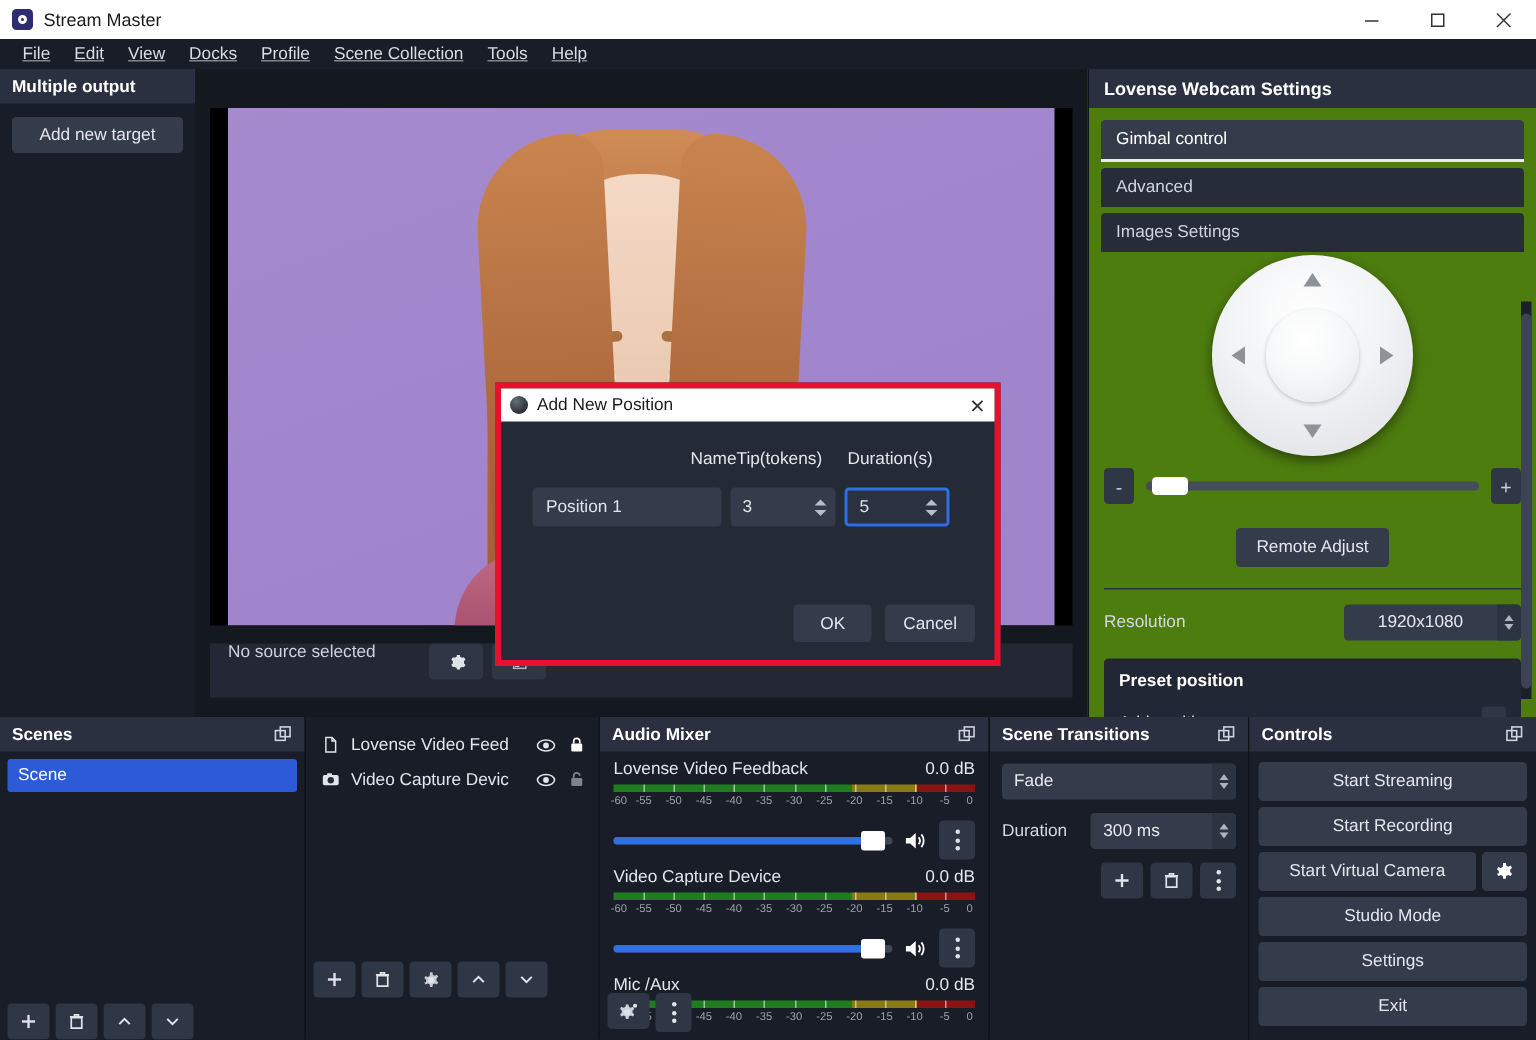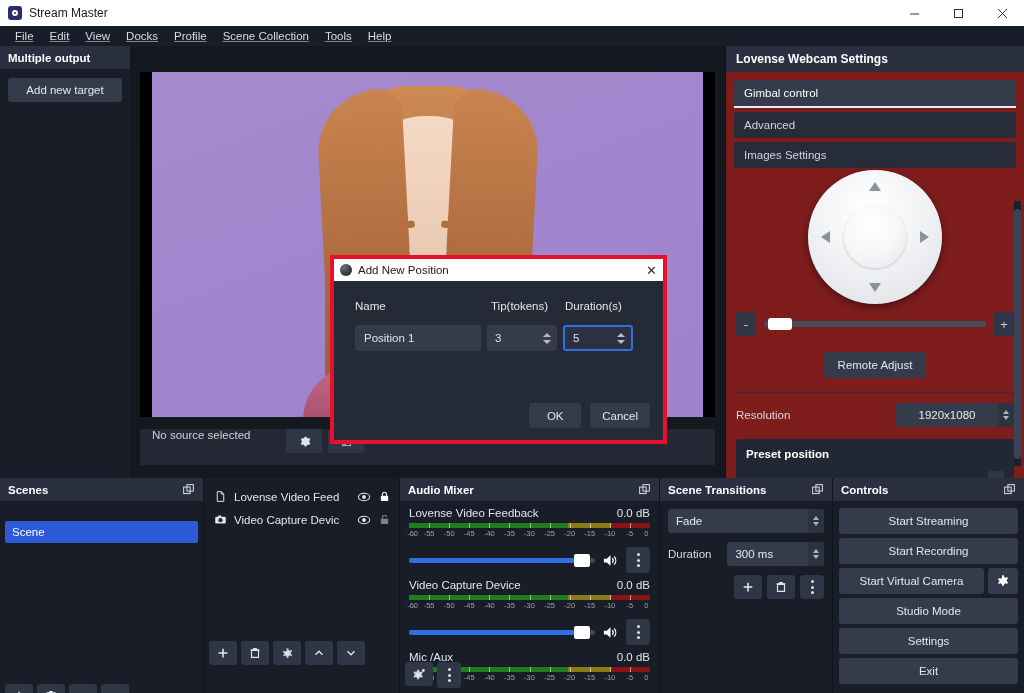--- a/index.html
+++ b/index.html
@@ -148,21 +148,21 @@
   .no-src { font-size: 11.5px; color: #cdd2dc; }
   .ptb-btn {
     width: 36px; height: 24px; background: #2f3645; border-radius: 3px;
     display: flex; align-items: center; justify-content: center;
   }
   .ptb-btn + .ptb-btn { margin-left: 6px; }
 
   
   .rightpanel {
     position: absolute; left: 725px; top: 46px; width: 299px; height: 432px;
-    background: #7f1d1d; border-left: 1px solid #0f131a;
+    background: #4d7c0f; border-left: 1px solid #0f131a;
   }
   .rp-head {
     height: 26px; background: #2a3040; display: flex; align-items: center;
     padding-left: 10px; font-size: 12px; font-weight: bold; color: #fff;
   }
   .rp-tabs { display: flex; gap: 4px; padding: 8px 8px 0 8px; flex-direction: column; }
   .rp-tab {
     font-size: 11.5px; color: #cfd4de; background: #262c38;
     padding: 7px 10px 7px 10px; border-radius: 3px 3px 0 0;
   }
@@ -272,21 +272,21 @@
   .dock-body { position: relative; height: 192px; }
   .dock-sep { position: absolute; top: 0; width: 1px; height: 215px; background: #0e121a; }
 
   .d-scenes { left: 0; width: 203px; }
   .d-sources { left: 204px; width: 195px; }
   .d-mixer { left: 400px; width: 259px; }
   .d-trans { left: 660px; width: 172px; }
   .d-controls { left: 833px; width: 191px; }
 
   .scene-item {
-    height: 22px; margin: 20px 5px 0 5px; background: #2d5bd7; color: #fff;
+    height: 22px; margin: 5px 5px 0 5px; background: #2d5bd7; color: #fff;
     font-size: 11.5px; display: flex; align-items: center; padding-left: 7px;
     border-radius: 2px;
   }
   .tool-row {
     position: absolute; left: 0; bottom: 0; display: flex; gap: 4px;
     padding: 0 5px 5px 5px;
   }
   .tool-btn {
     width: 28px; height: 24px; background: #2f3645; border-radius: 3px;
     display: flex; align-items: center; justify-content: center; color: #dfe3ea;
@@ -386,21 +386,21 @@
     width: 12px; height: 12px; border-radius: 50%;
     background: radial-gradient(circle at 35% 30%, #6a6f78 0%, #2b2f37 70%);
     margin-right: 6px;
   }
   .mh-title { font-size: 11.5px; color: #1a1a1a; }
   .mh-close { margin-left: auto; font-size: 13px; color: #333; line-height: 1; }
   .modal-body { position: relative; height: 163px; }
   .m-labels {
     display: flex; padding: 19px 0 0 21px; font-size: 11.5px; color: #e4e7ed;
   }
-  .m-lab-name { width: 136px; }
+  .m-lab-name { width: 136px; text-align: right; }
   .m-lab-tip { width: 74px; }
   .m-lab-dur { width: 80px; }
   .m-fields { display: flex; padding: 13px 0 0 21px; gap: 6px; align-items: center; }
   .f-name {
     width: 126px; height: 26px; background: #343b4b; border-radius: 3px;
     display: flex; align-items: center; padding-left: 9px;
     font-size: 11.5px; color: #dfe3ea;
   }
   .f-spin {
     width: 70px; height: 26px; background: #343b4b; border-radius: 3px;

